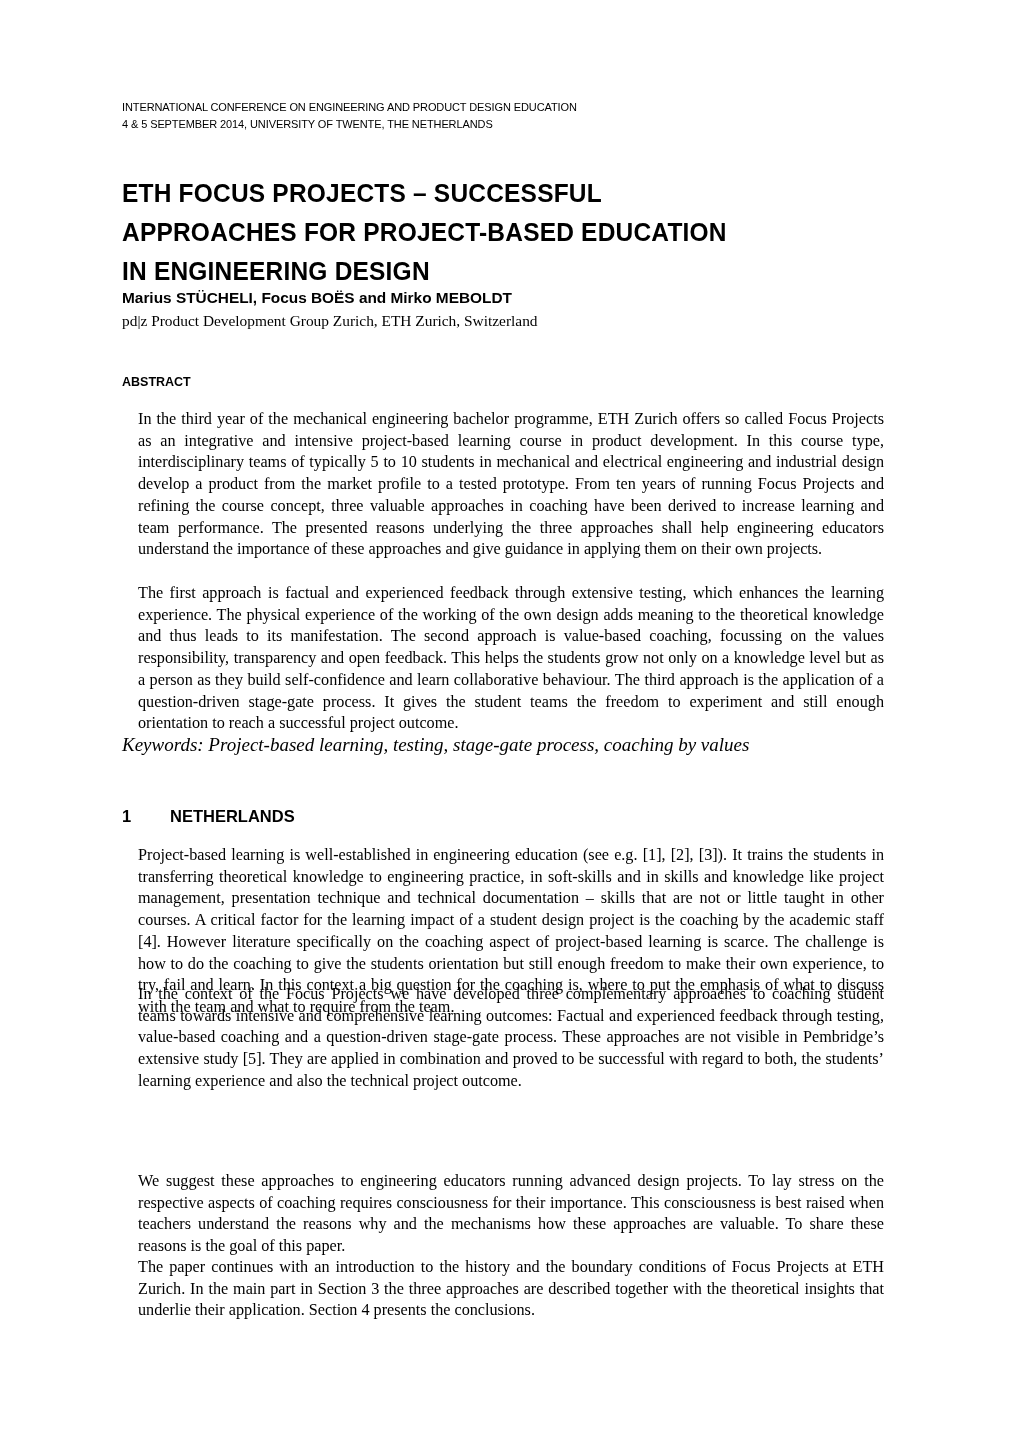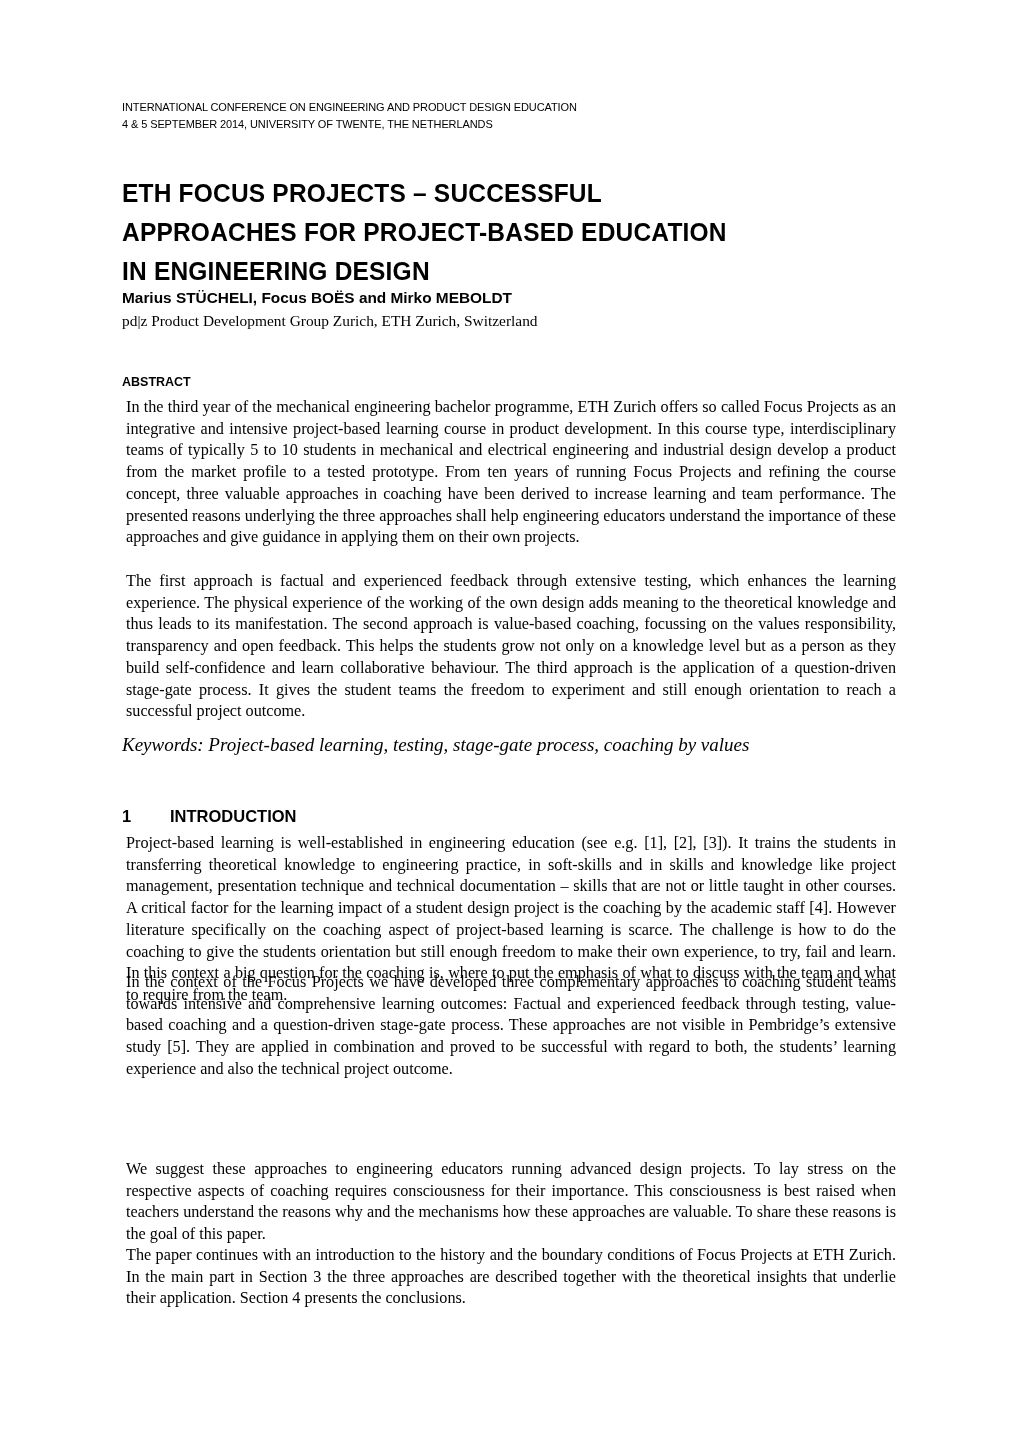--- a/index.html
+++ b/index.html
@@ -5,21 +5,21 @@
   html, body { margin: 0; padding: 0; background: #ffffff; }
   body { width: 1020px; height: 1443px; position: relative; overflow: hidden; color: #000; }
   .page { position: absolute; left: 122px; top: 0; width: 778px; }
   .conf { position: absolute; left: 0; font-family: "Liberation Sans", sans-serif; font-size: 11px; line-height: 18px; letter-spacing: -0.1px; white-space: nowrap; }
   .conf1 { top: 98px; }
   .conf2 { top: 115px; }
   .title { position: absolute; left: 0; top: 174px; font-family: "Liberation Sans", sans-serif; font-weight: bold; font-size: 24.5px; line-height: 36px; letter-spacing: 0.2px; white-space: nowrap; transform: scaleY(1.08); transform-origin: top left; }
   .authors { position: absolute; left: 0; top: 288px; font-family: "Liberation Sans", sans-serif; font-weight: bold; font-size: 15.4px; line-height: 19px; white-space: nowrap; }
   .affil { position: absolute; left: 0; top: 311px; font-family: Liberation Serif, serif; font-size: 15.4px; line-height: 19px; white-space: nowrap; }
   .abs-head { position: absolute; left: 0; top: 374px; font-family: "Liberation Sans", sans-serif; font-weight: bold; font-size: 12.5px; line-height: 16px; }
-  .body { font-family: "Liberation Serif", serif; font-size: 16.2px; line-height: 21.7px; text-align: justify; margin: 4px; }
+  .body { font-family: "Liberation Serif", serif; font-size: 16.2px; line-height: 21.7px; text-align: justify; margin: 16px; }
   .block { position: absolute; left: 0; width: 778px; }
   .abs-p1 { top: 393px; }
   .abs-p2 { top: 567px; }
   .keywords { position: absolute; left: 0; top: 734px; font-family: "Liberation Serif", serif; font-style: italic; font-size: 19px; line-height: 21.7px; white-space: nowrap; }
   .sec-head { position: absolute; left: 0; top: 805px; font-family: "Liberation Sans", sans-serif; font-weight: bold; font-size: 16.5px; line-height: 22px; white-space: nowrap; }
   .sec-num { display: inline-block; width: 48px; }
   .intro-p1 { top: 829px; }
   .intro-p2 { top: 968px; }
   .intro-p3 { top: 1155px; }
   .intro-p4 { top: 1241px; }
@@ -45,21 +45,21 @@
   <div class="block abs-p1">
     <p class="body">In the third year of the mechanical engineering bachelor programme, ETH Zurich offers so called Focus Projects as an integrative and intensive project-based learning course in product development. In this course type, interdisciplinary teams of typically 5 to 10 students in mechanical and electrical engineering and industrial design develop a product from the market profile to a tested prototype. From ten years of running Focus Projects and refining the course concept, three valuable approaches in coaching have been derived to increase learning and team performance. The presented reasons underlying the three approaches shall help engineering educators understand the importance of these approaches and give guidance in applying them on their own projects.</p>
   </div>
   <div class="block abs-p2">
     <p class="body">The first approach is factual and experienced feedback through extensive testing, which enhances the learning experience. The physical experience of the working of the own design adds meaning to the theoretical knowledge and thus leads to its manifestation. The second approach is value-based coaching, focussing on the values responsibility, transparency and open feedback. This helps the students grow not only on a knowledge level but as a person as they build self-confidence and learn collaborative behaviour. The third approach is the application of a question-driven stage-gate process. It gives the student teams the freedom to experiment and still enough orientation to reach a successful project outcome.</p>
   </div>
 
   <div class="keywords">Keywords: Project-based learning, testing, stage-gate process, coaching by values</div>
 
   <div class="sec-head">
-    <span class="sec-num">1</span><span>INTRODUCTION</span>
+    <span class="sec-num">1</span><span>NETHERLANDS</span>
   </div>
 
   <div class="block intro-p1">
     <p class="body">Project-based learning is well-established in engineering education (see e.g. [1], [2], [3]). It trains the students in transferring theoretical knowledge to engineering practice, in soft-skills and in skills and knowledge like project management, presentation technique and technical documentation – skills that are not or little taught in other courses. A critical factor for the learning impact of a student design project is the coaching by the academic staff [4]. However literature specifically on the coaching aspect of project-based learning is scarce. The challenge is how to do the coaching to give the students orientation but still enough freedom to make their own experience, to try, fail and learn. In this context a big question for the coaching is, where to put the emphasis of what to discuss with the team and what to require from the team.</p>
   </div>
   <div class="block intro-p2">
     <p class="body">In the context of the Focus Projects we have developed three complementary approaches to coaching student teams towards intensive and comprehensive learning outcomes: Factual and experienced feedback through testing, value-based coaching and a question-driven stage-gate process. These approaches are not visible in Pembridge’s extensive study [5]. They are applied in combination and proved to be successful with regard to both, the students’ learning experience and also the technical project outcome.</p>
   </div>
   <div class="block intro-p3">
     <p class="body">We suggest these approaches to engineering educators running advanced design projects. To lay stress on the respective aspects of coaching requires consciousness for their importance. This consciousness is best raised when teachers understand the reasons why and the mechanisms how these approaches are valuable. To share these reasons is the goal of this paper.</p>

